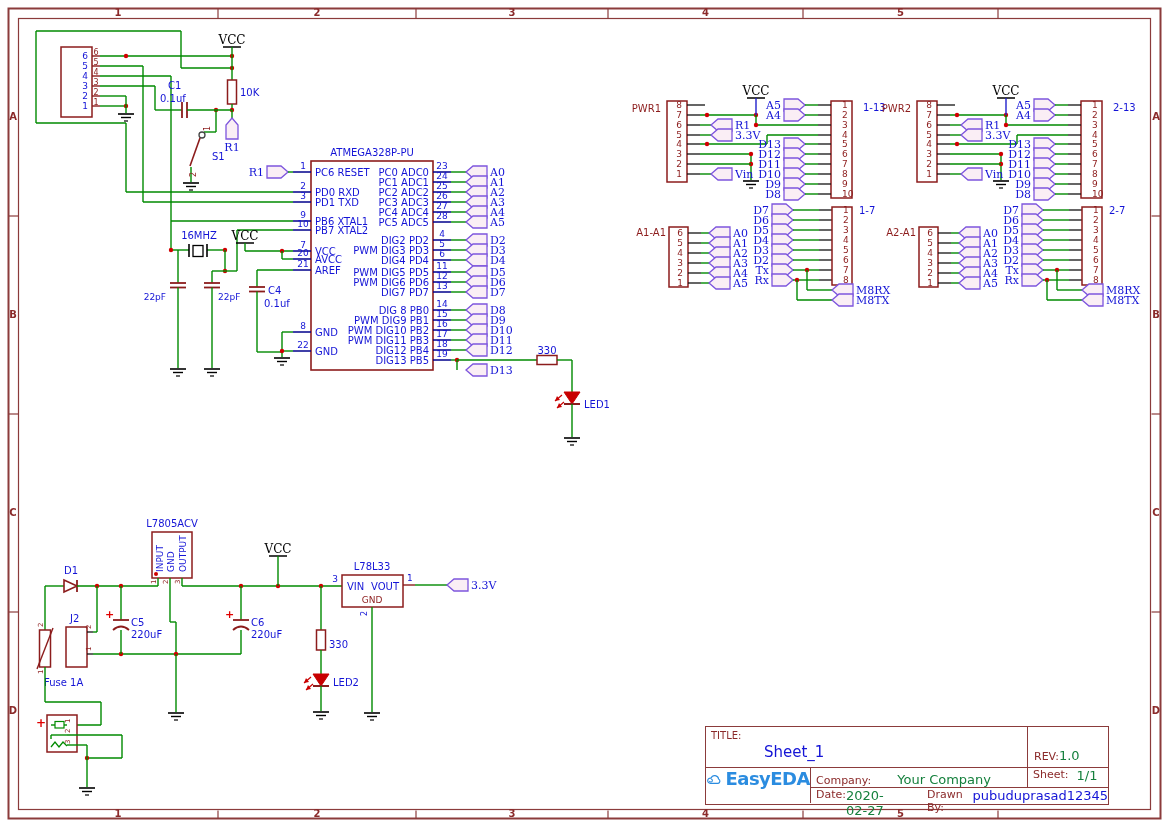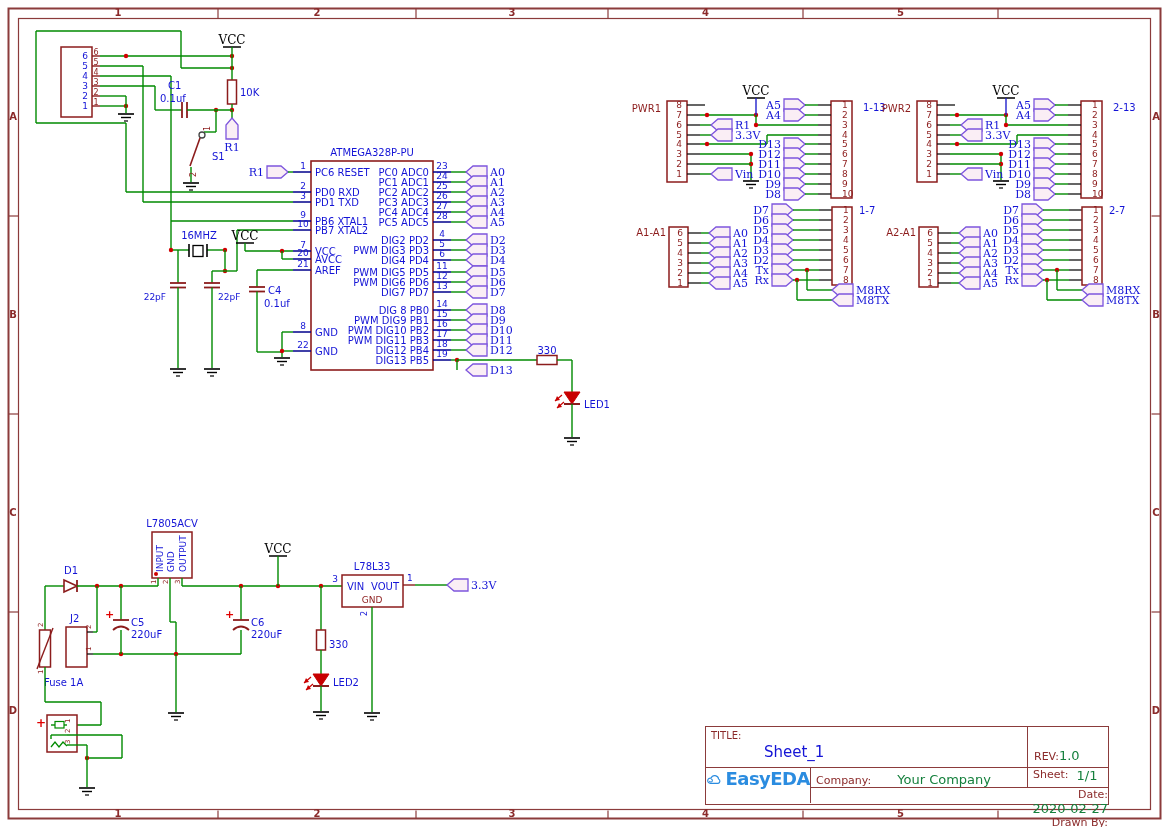--- a/index.html
+++ b/index.html
@@ -13,21 +13,21 @@
   .tb-title{grid-column:1/3;grid-row:1;position:relative;}
   .tb-title .lbl{position:absolute;left:5px;top:3px;font-size:10px;}
   .tb-title .tval{position:absolute;left:58px;top:16px;color:#1414d6;font-size:15px;}
   .tb-rev{grid-column:3;grid-row:1;border-left:1.2px solid #8b3b3b;display:flex;align-items:flex-end;padding:0 0 4px 6px;}
   .tb-rev .val{font-size:13px;}
   .tb-logo{grid-column:1;grid-row:2/4;border-top:1.2px solid #8b3b3b;border-right:1.2px solid #8b3b3b;
     display:flex;align-items:flex-start;justify-content:center;gap:3px;}
   .logotext{color:#2b8ce0;font-size:18px;font-weight:bold;letter-spacing:-0.5px;}
   .tb-company{grid-column:2;grid-row:2;border-top:1.2px solid #8b3b3b;display:flex;align-items:flex-end;gap:26px;padding-left:5px;}
   .tb-sheet{grid-column:3;grid-row:2;border-top:1.2px solid #8b3b3b;border-left:1.2px solid #8b3b3b;display:flex;align-items:flex-start;gap:8px;padding-left:5px;}
-  .tb-bottom{grid-column:2/4;grid-row:3;border-top:1.2px solid #8b3b3b;display:flex;align-items:flex-end;padding-left:5px;flex-direction:column;}
+  .tb-bottom{grid-column:2/4;grid-row:3;border-top:1.2px solid #8b3b3b;display:flex;align-items:flex-start;padding-left:5px;}
   .tb-bottom .val{margin-left:0;}
   .tb-bottom .drawn{margin-left:40px;}
   .tb-bottom .val2{margin-left:10px;color:#1414d6;font-size:13px;white-space:nowrap;}
 </style>
 </head>
 <body>
 
 <svg id="schematic" width="1169" height="827">
     <rect x="8.5" y="8.5" width="1152" height="810" fill="none" stroke="#8b3b3b" stroke-width="2"></rect>
     <rect x="18.5" y="18.5" width="1132" height="791" fill="none" stroke="#8b3b3b" stroke-width="1.2"></rect>

